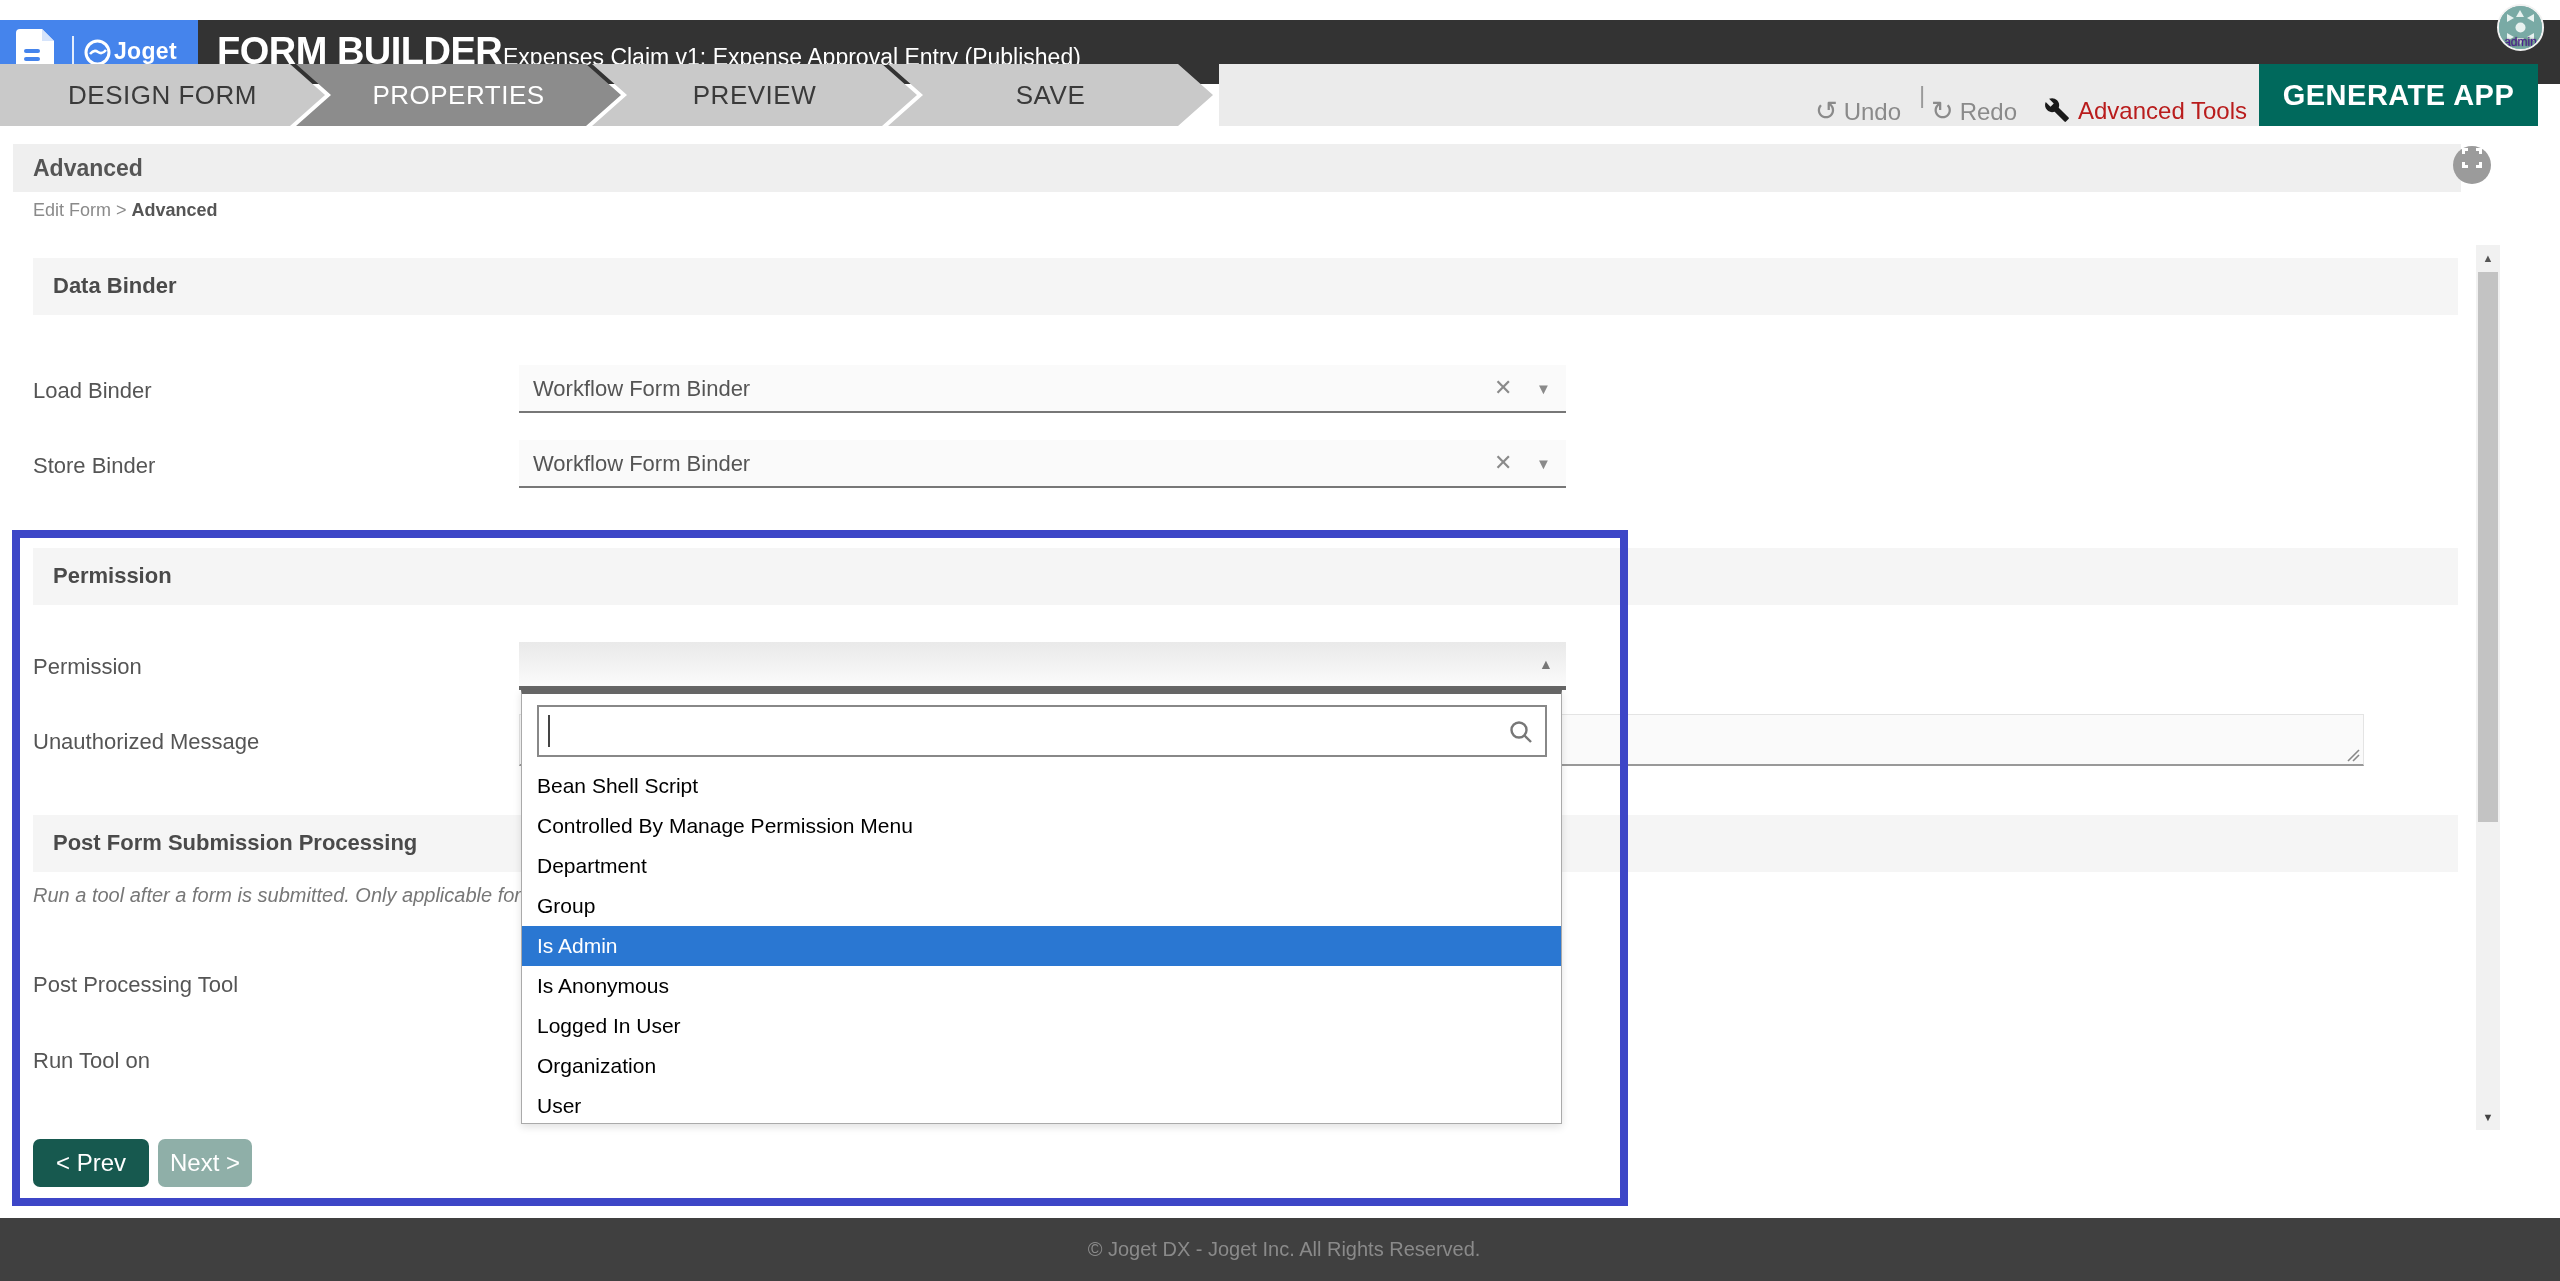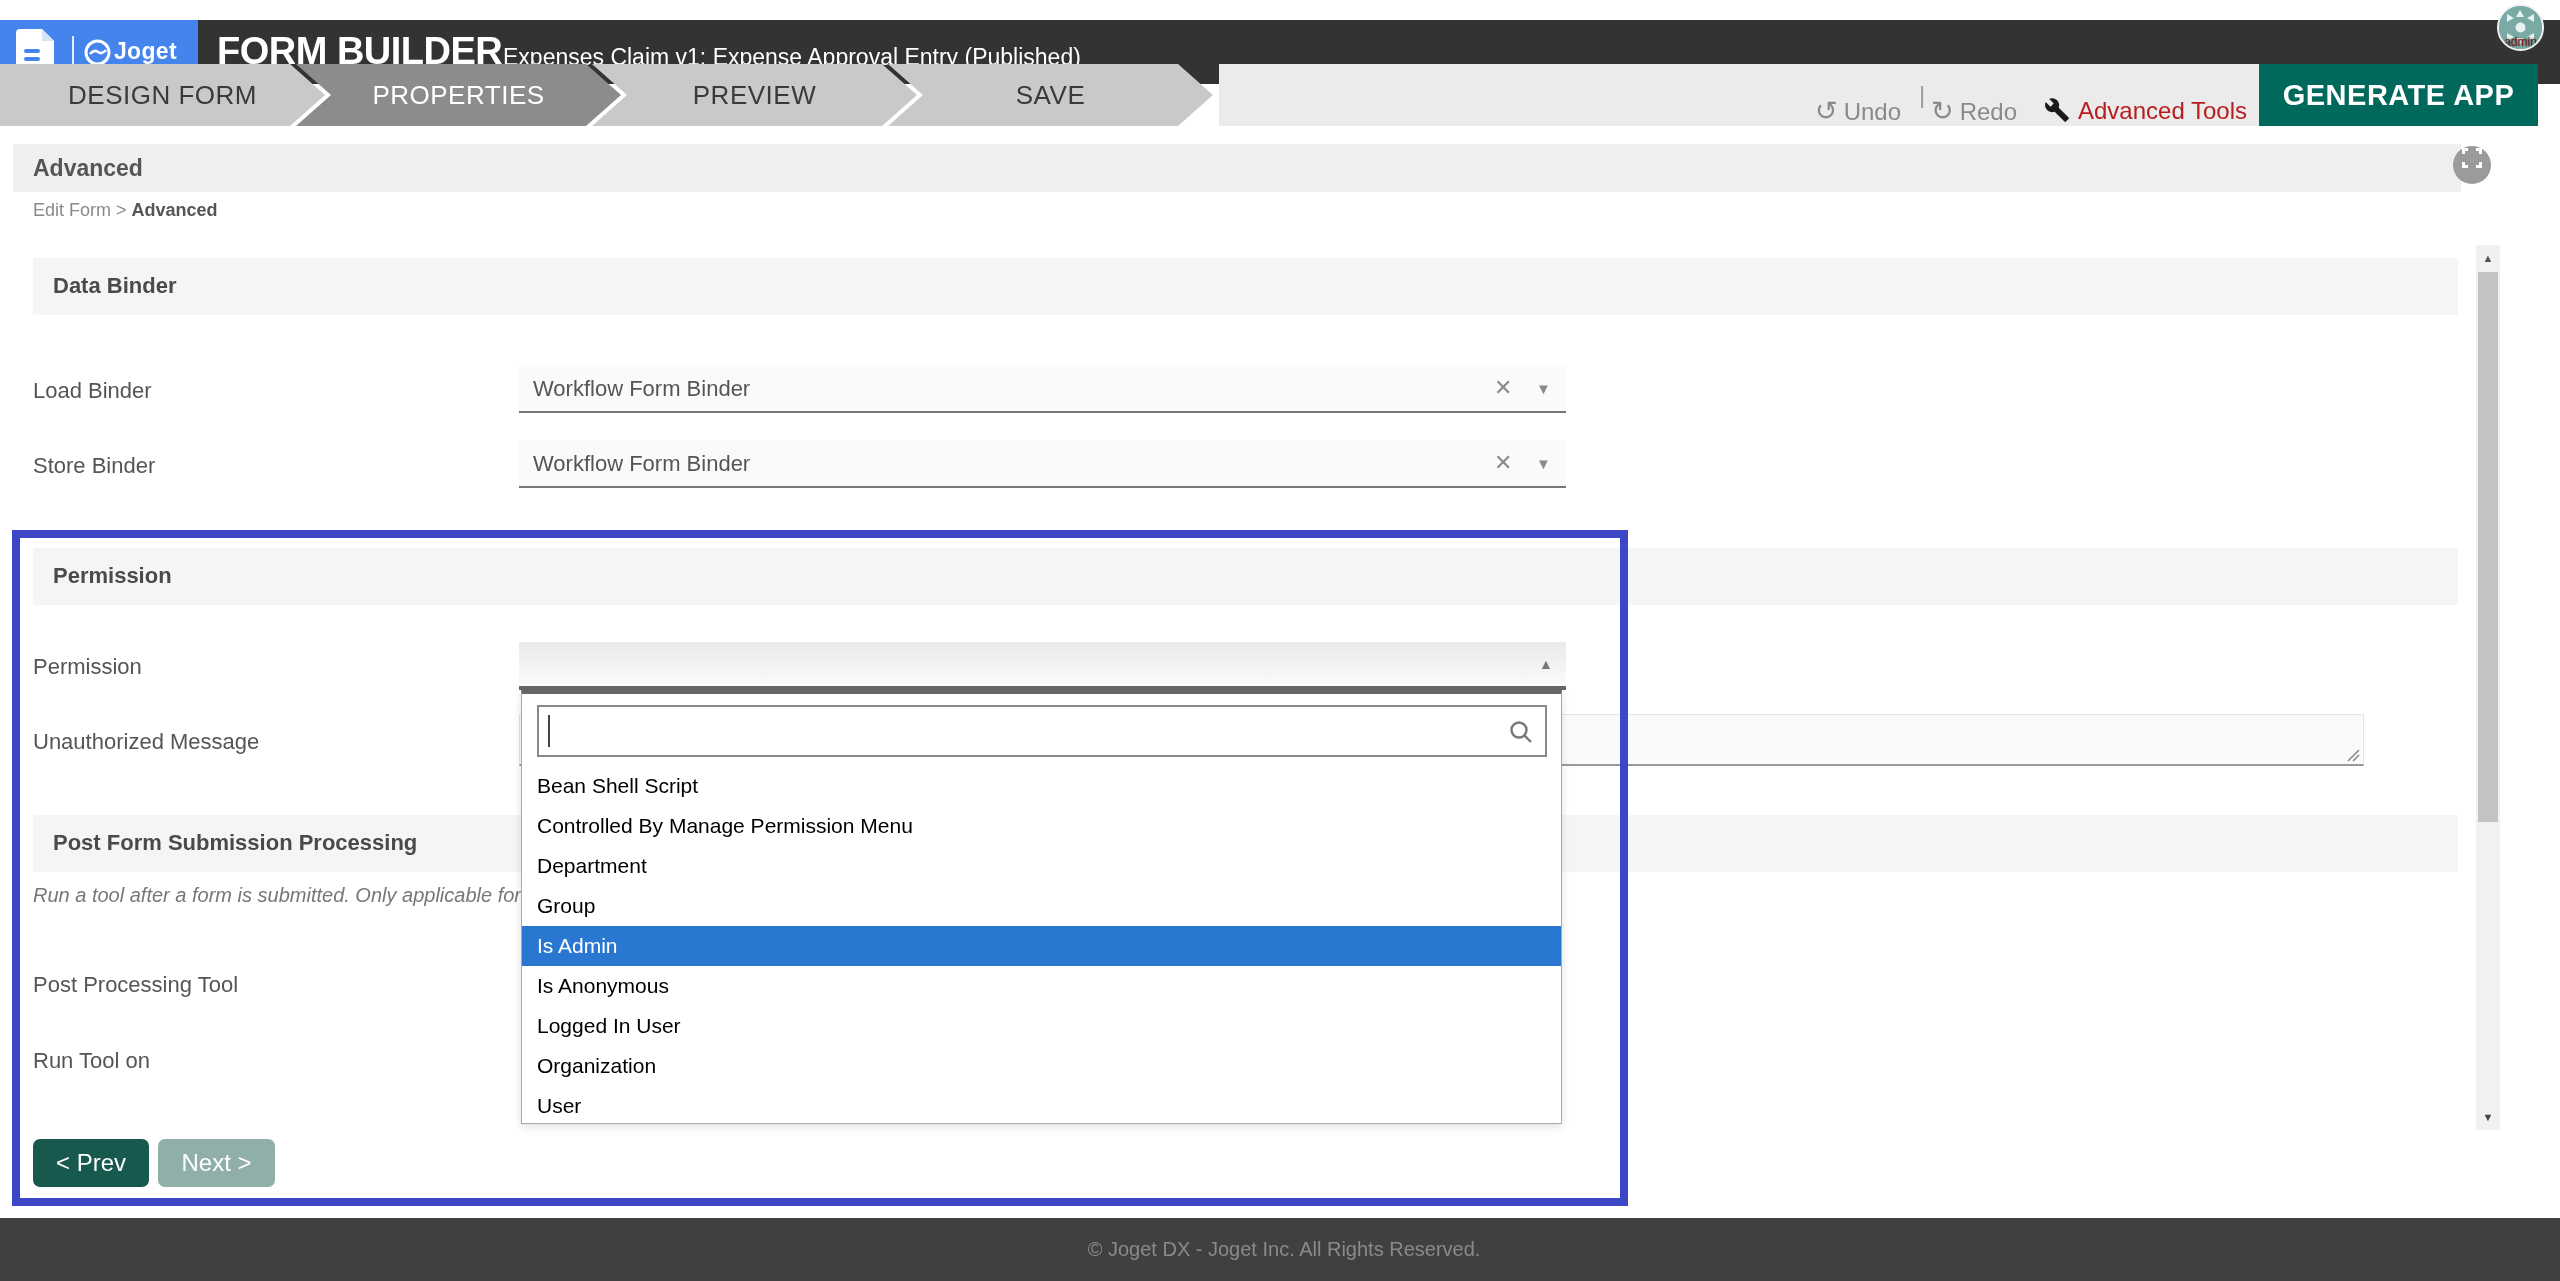--- a/index.html
+++ b/index.html
@@ -11,21 +11,21 @@
   #topbar { left:0; top:0; width:2560px; height:64px; background:#333333;margin-top:20px; }
   #logo-block { left:0; top:0; width:198px; height:64px; background:#4584ec; }
   #doc-icon { left:16px; top:9px; }
   #logo-divider { left:72px; top:16px; width:2px; height:32px; background:rgba(255,255,255,.85); }
   #joget-logo-icon { left:84px; top:19px; }
   #joget-logo-text { left:114px; top:18px; color:#fff; font-size:23px; font-weight:bold; letter-spacing:.3px; }
   #app-title { left:217px; top:10px; color:#fff; font-size:38px; font-weight:600; letter-spacing:-.5px; }
   #form-subtitle { left:503px; top:24px; color:#fff; font-size:23px; font-weight:400; }
   #avatar { left:2497px; top:4px; width:47px; height:47px; border-radius:50%; border:2px solid #f2f2f2;
             background:#7aa9a4; overflow:hidden; z-index:6; }
-  #avatar-label { left:0; top:29px; width:43px; text-align:center; color:#7f1d1d; font-size:12px; text-shadow:0 0 2px #333; }
+  #avatar-label { left:0; top:29px; width:43px; text-align:center; color:#4c1d95; font-size:12px; text-shadow:0 0 2px #333; }
 
   
   .tab { position:absolute; top:64px; height:62px; background:#c9c9c9; color:#3a3a3a;
          font-size:26px; letter-spacing:.5px; text-align:center; line-height:62px; cursor:pointer; }
   .tab .lbl { position:relative; }
   #tab-0 { left:0; width:325px; clip-path:polygon(0 0,290px 0,100% 50%,290px 100%,0 100%); }
   #tab-1 { left:296px; width:325px; background:#8c8c8c; color:#fff;
            clip-path:polygon(0 0,290px 0,100% 50%,290px 100%,0 100%,35px 50%); }
   #tab-2 { left:592px; width:325px; clip-path:polygon(0 0,290px 0,100% 50%,290px 100%,0 100%,35px 50%); }
   #tab-3 { left:888px; width:325px; clip-path:polygon(0 0,290px 0,100% 50%,290px 100%,0 100%,35px 50%); }
@@ -72,21 +72,21 @@
 
   #unauthorized-textarea { left:519px; top:714px; width:1845px; height:52px; background:#fafafa;
            border:1px solid #e4e4e4; border-bottom:2px solid #999; z-index:1; }
   #resize-handle { left:2344px; top:746px; z-index:2; }
 
   #post-desc { left:33px; top:884px; font-size:20px; font-style:italic; color:#777; white-space:nowrap; }
 
   .btn { position:absolute; top:1139px; height:48px; border-radius:7px; color:#fff; font-size:24px;
          text-align:center; line-height:48px; cursor:pointer; }
   #prev-button { left:33px; width:116px; background:#17594f; }
-  #next-button { left:158px; width:117px; background:#8fafa8; }
+  #next-button { left:158px; width:94px; background:#8fafa8; }
 
   
   #dropdown-panel { left:521px; top:690px; width:1041px; height:434px; background:#fff;
            border:1px solid #aaa; border-top:4px solid #666; z-index:10; overflow:hidden;
            box-shadow:0 3px 8px rgba(0,0,0,.12); }
   #search-box { position:absolute; left:15px; top:11px; width:1010px; height:52px; background:#fff;
            border:2px solid #888; }
   #search-caret { position:absolute; left:9px; top:8px; width:2px; height:32px; background:#444; }
   #search-icon { position:absolute; right:10px; top:11px; }
   .dd-option { position:absolute; left:0; width:1039px; height:40px; line-height:40px; padding-left:15px;

